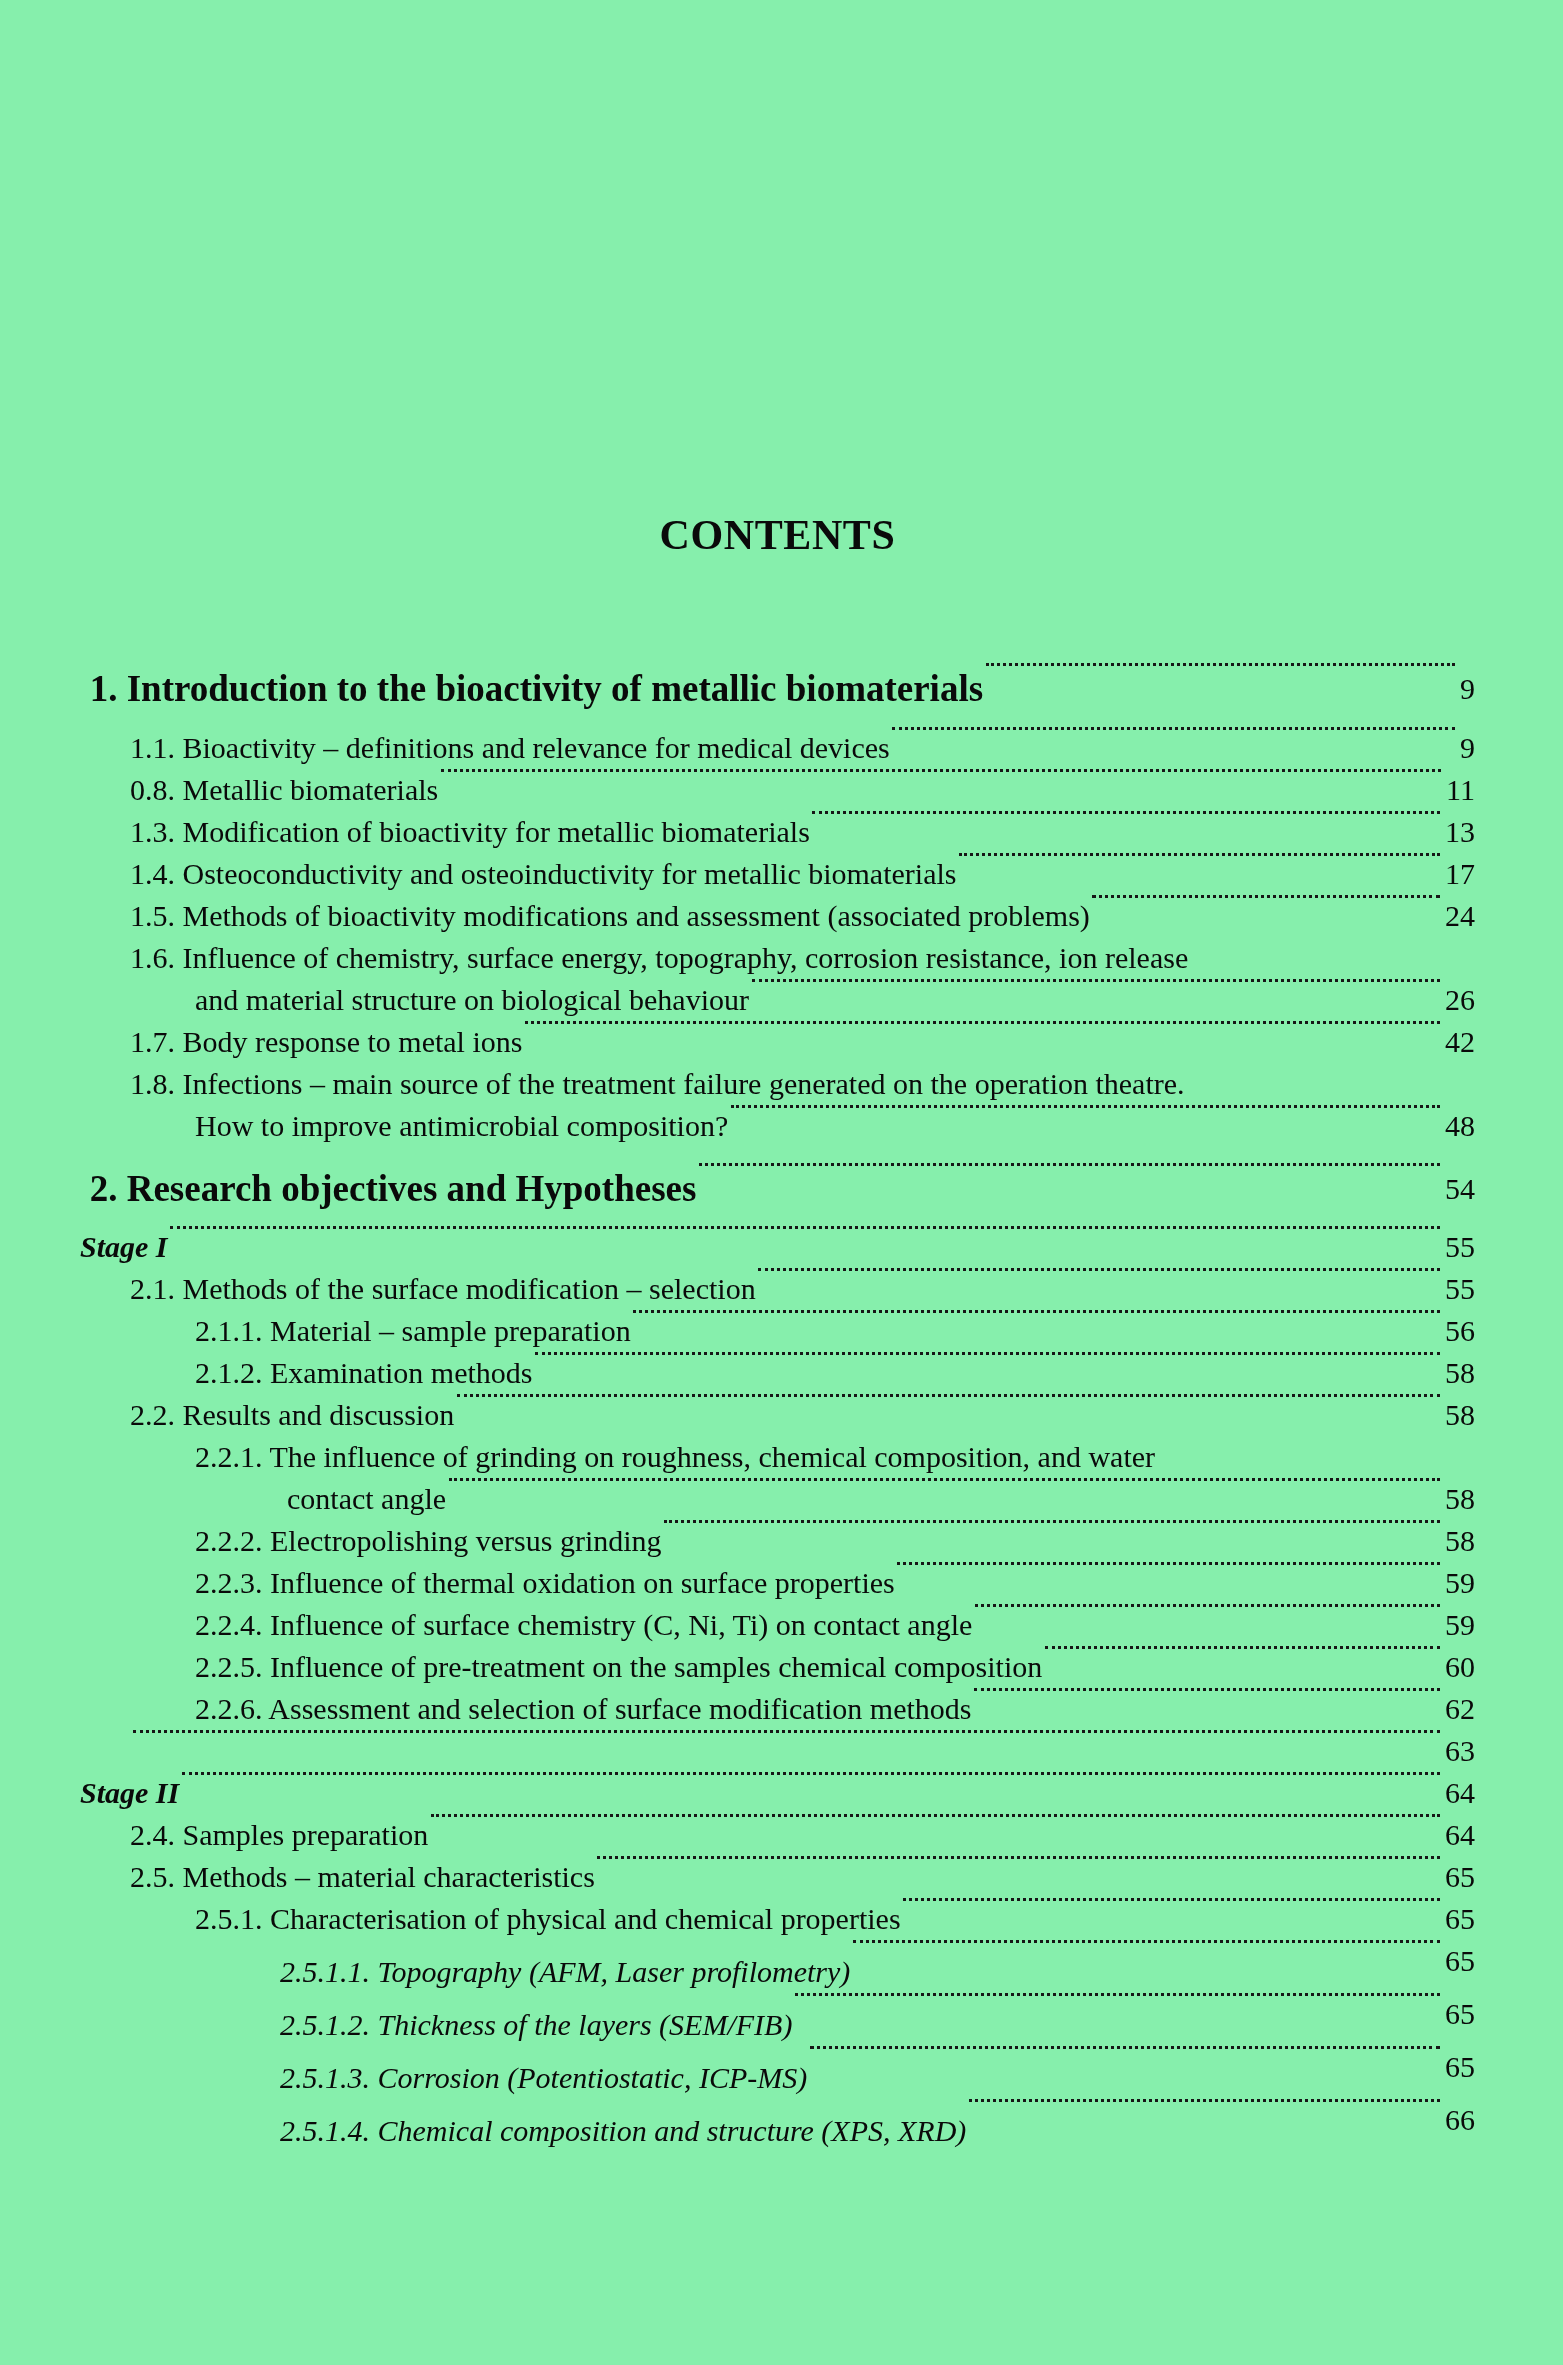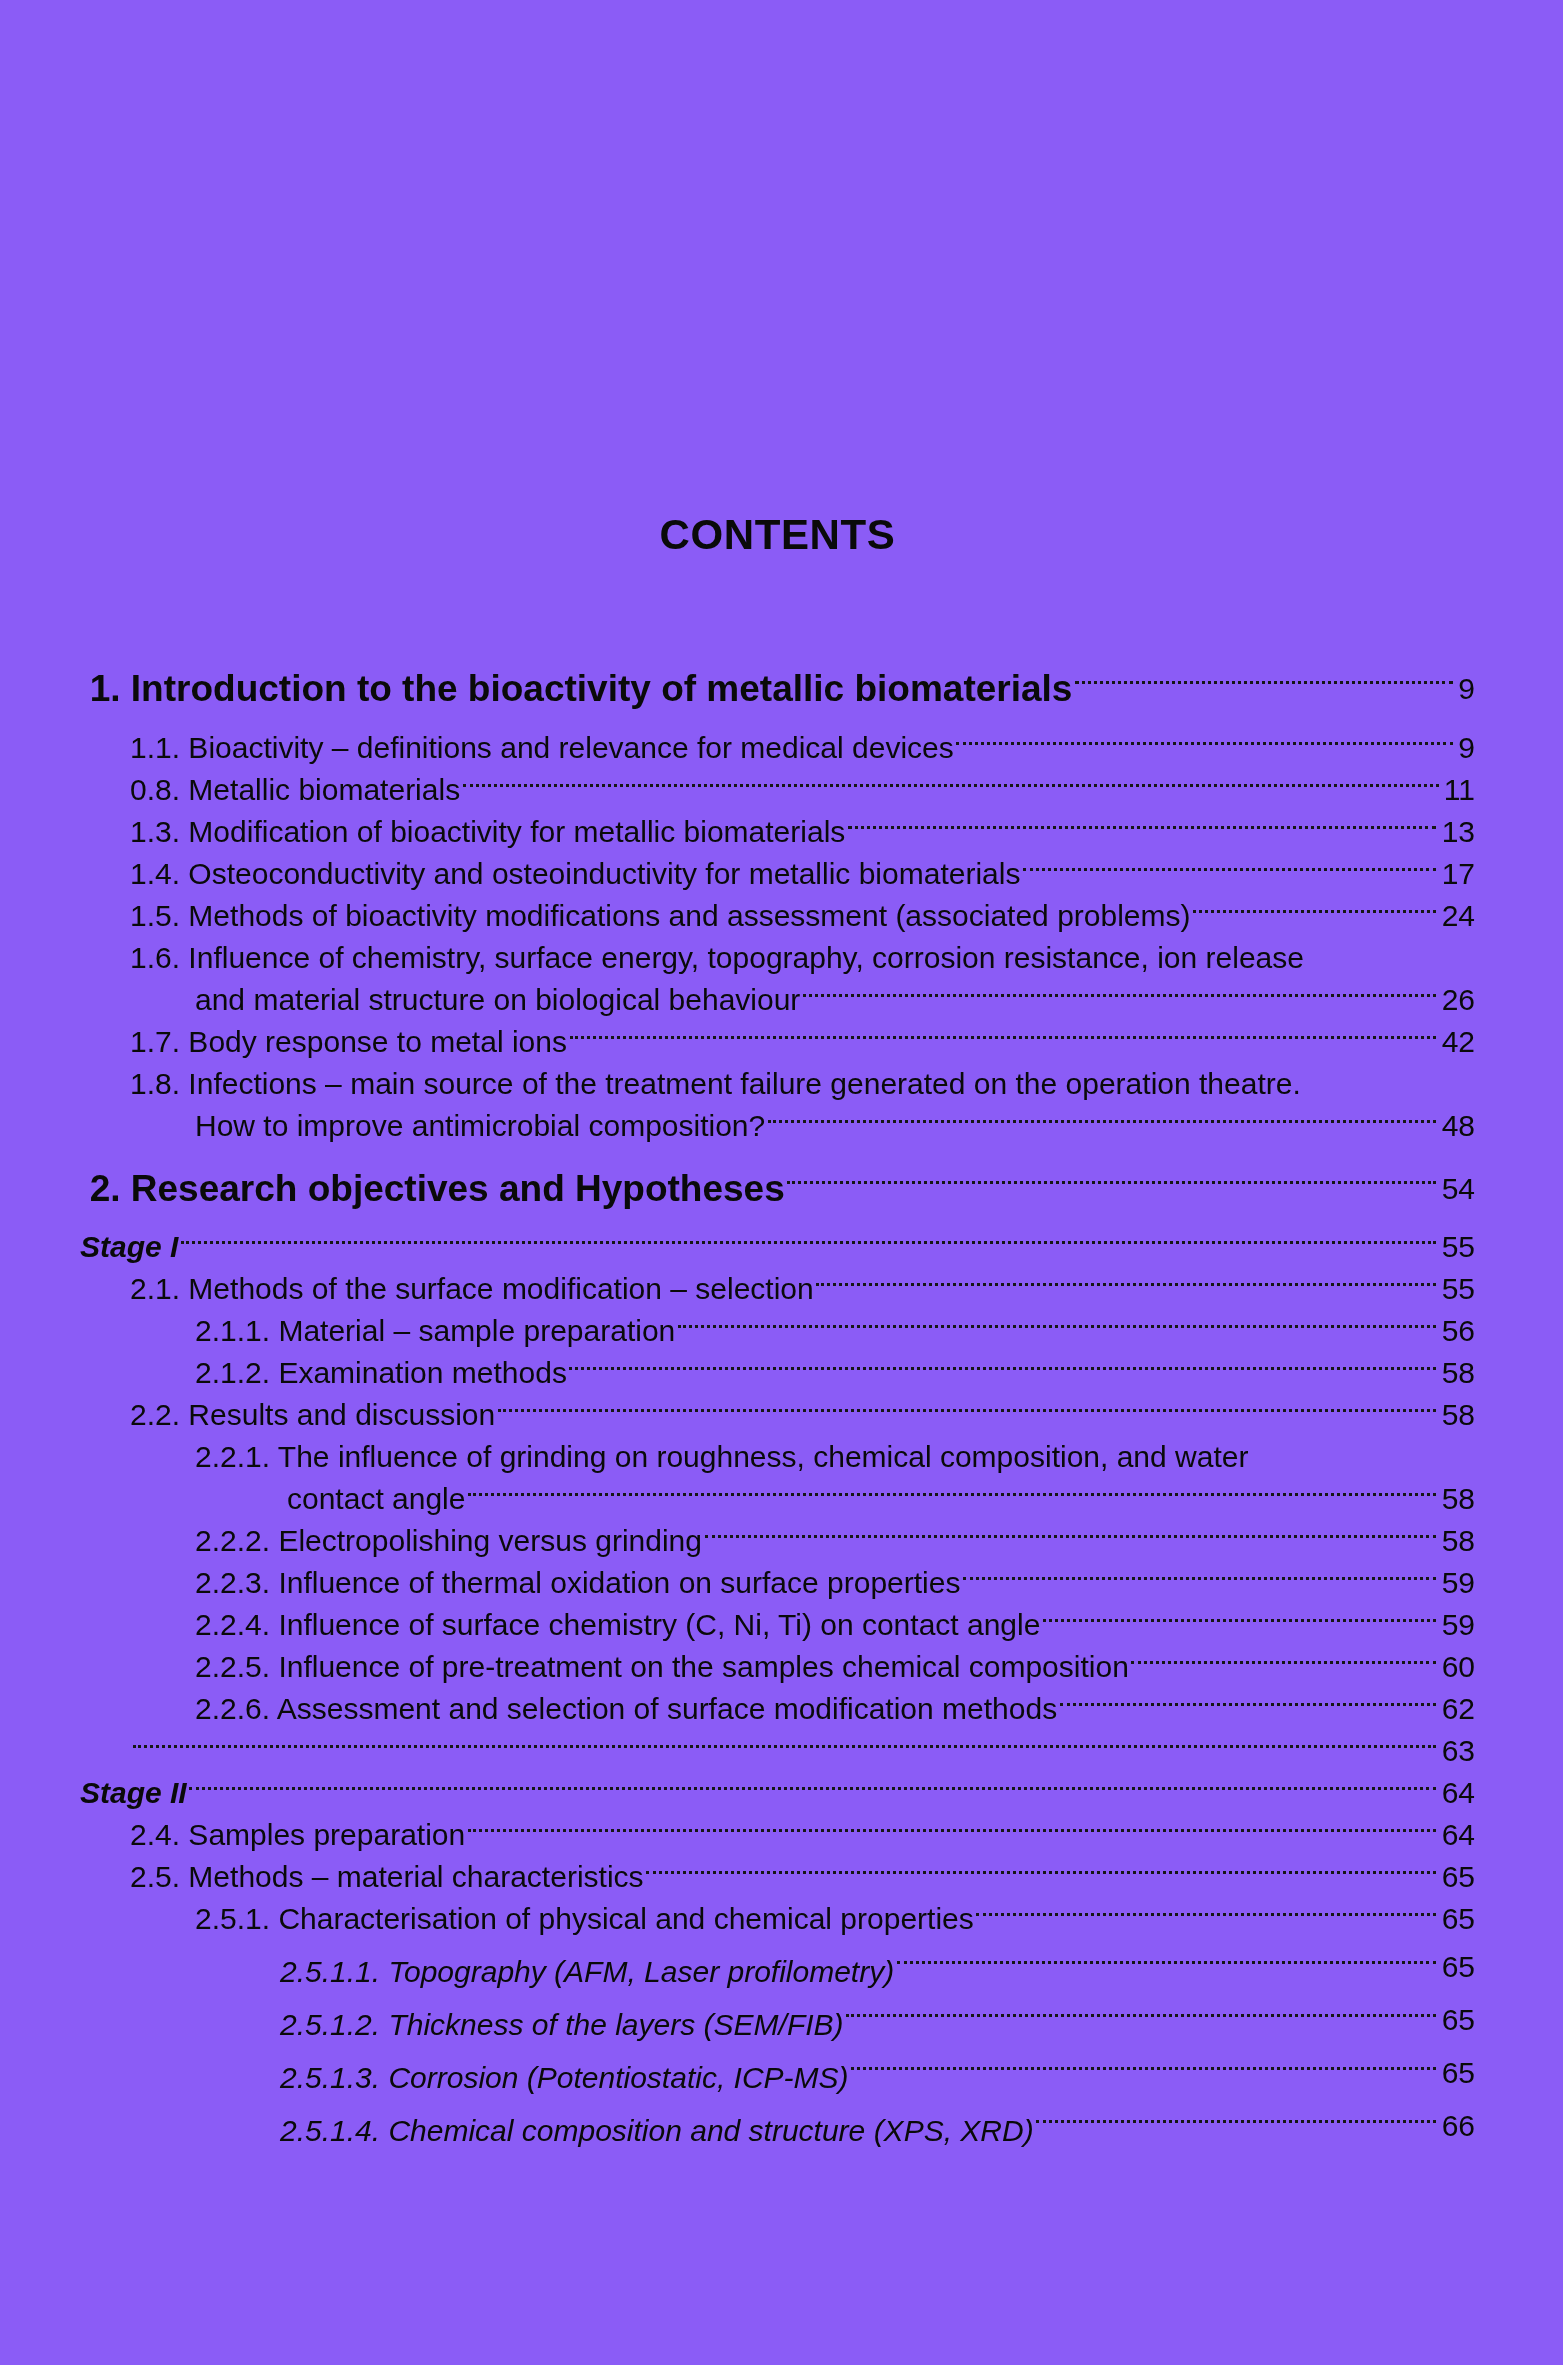--- a/index.html
+++ b/index.html
@@ -1,40 +1,40 @@
 <!DOCTYPE html>
 <html style="font-size:10.3px"><head>
 <meta charset="utf-8">
 <style>
   html,body{margin:0;padding:0;background:#e8e8e8;}
   .sheet{
     position:relative;
     width:1564px;height:2366px;
-    background:#8b5cf6;
+    background:#86efac;
     color:#0a0a0a;
-    font-family:Liberation Sans, sans-serif;
+    font-family:Liberation Serif, serif;
     overflow:hidden;
     box-sizing:border-box;
     padding:509px 89px 16px 80px;
   }
   .doc-title{
     text-align:center;
     font-size:42px;
     font-weight:bold;
     line-height:52px;
     letter-spacing:0.6px;
     margin:0 0 102px 0;
   }
   .toc{width:100%;}
   .entry{margin:0;}
   .entry.heading{margin-top:16px;margin-bottom:11.6px;}
   .entry.stage{margin-top:0;}
   .row{
     display:flex;
-    align-items:center;
+    align-items:flex-start;
     line-height:42px;
     font-size:30px;
   }
   .entry.heading .row{line-height:52px;font-size:30px;}
   .entry.heading .txt{font-size:37px;font-weight:bold;}
   .entry.stage .txt{font-weight:bold;font-style:italic;}
   .entry.italic .txt{font-style:italic;margin-top:11px;}
   .txt{white-space:nowrap;}
   .dots{
     flex:1 1 auto;

